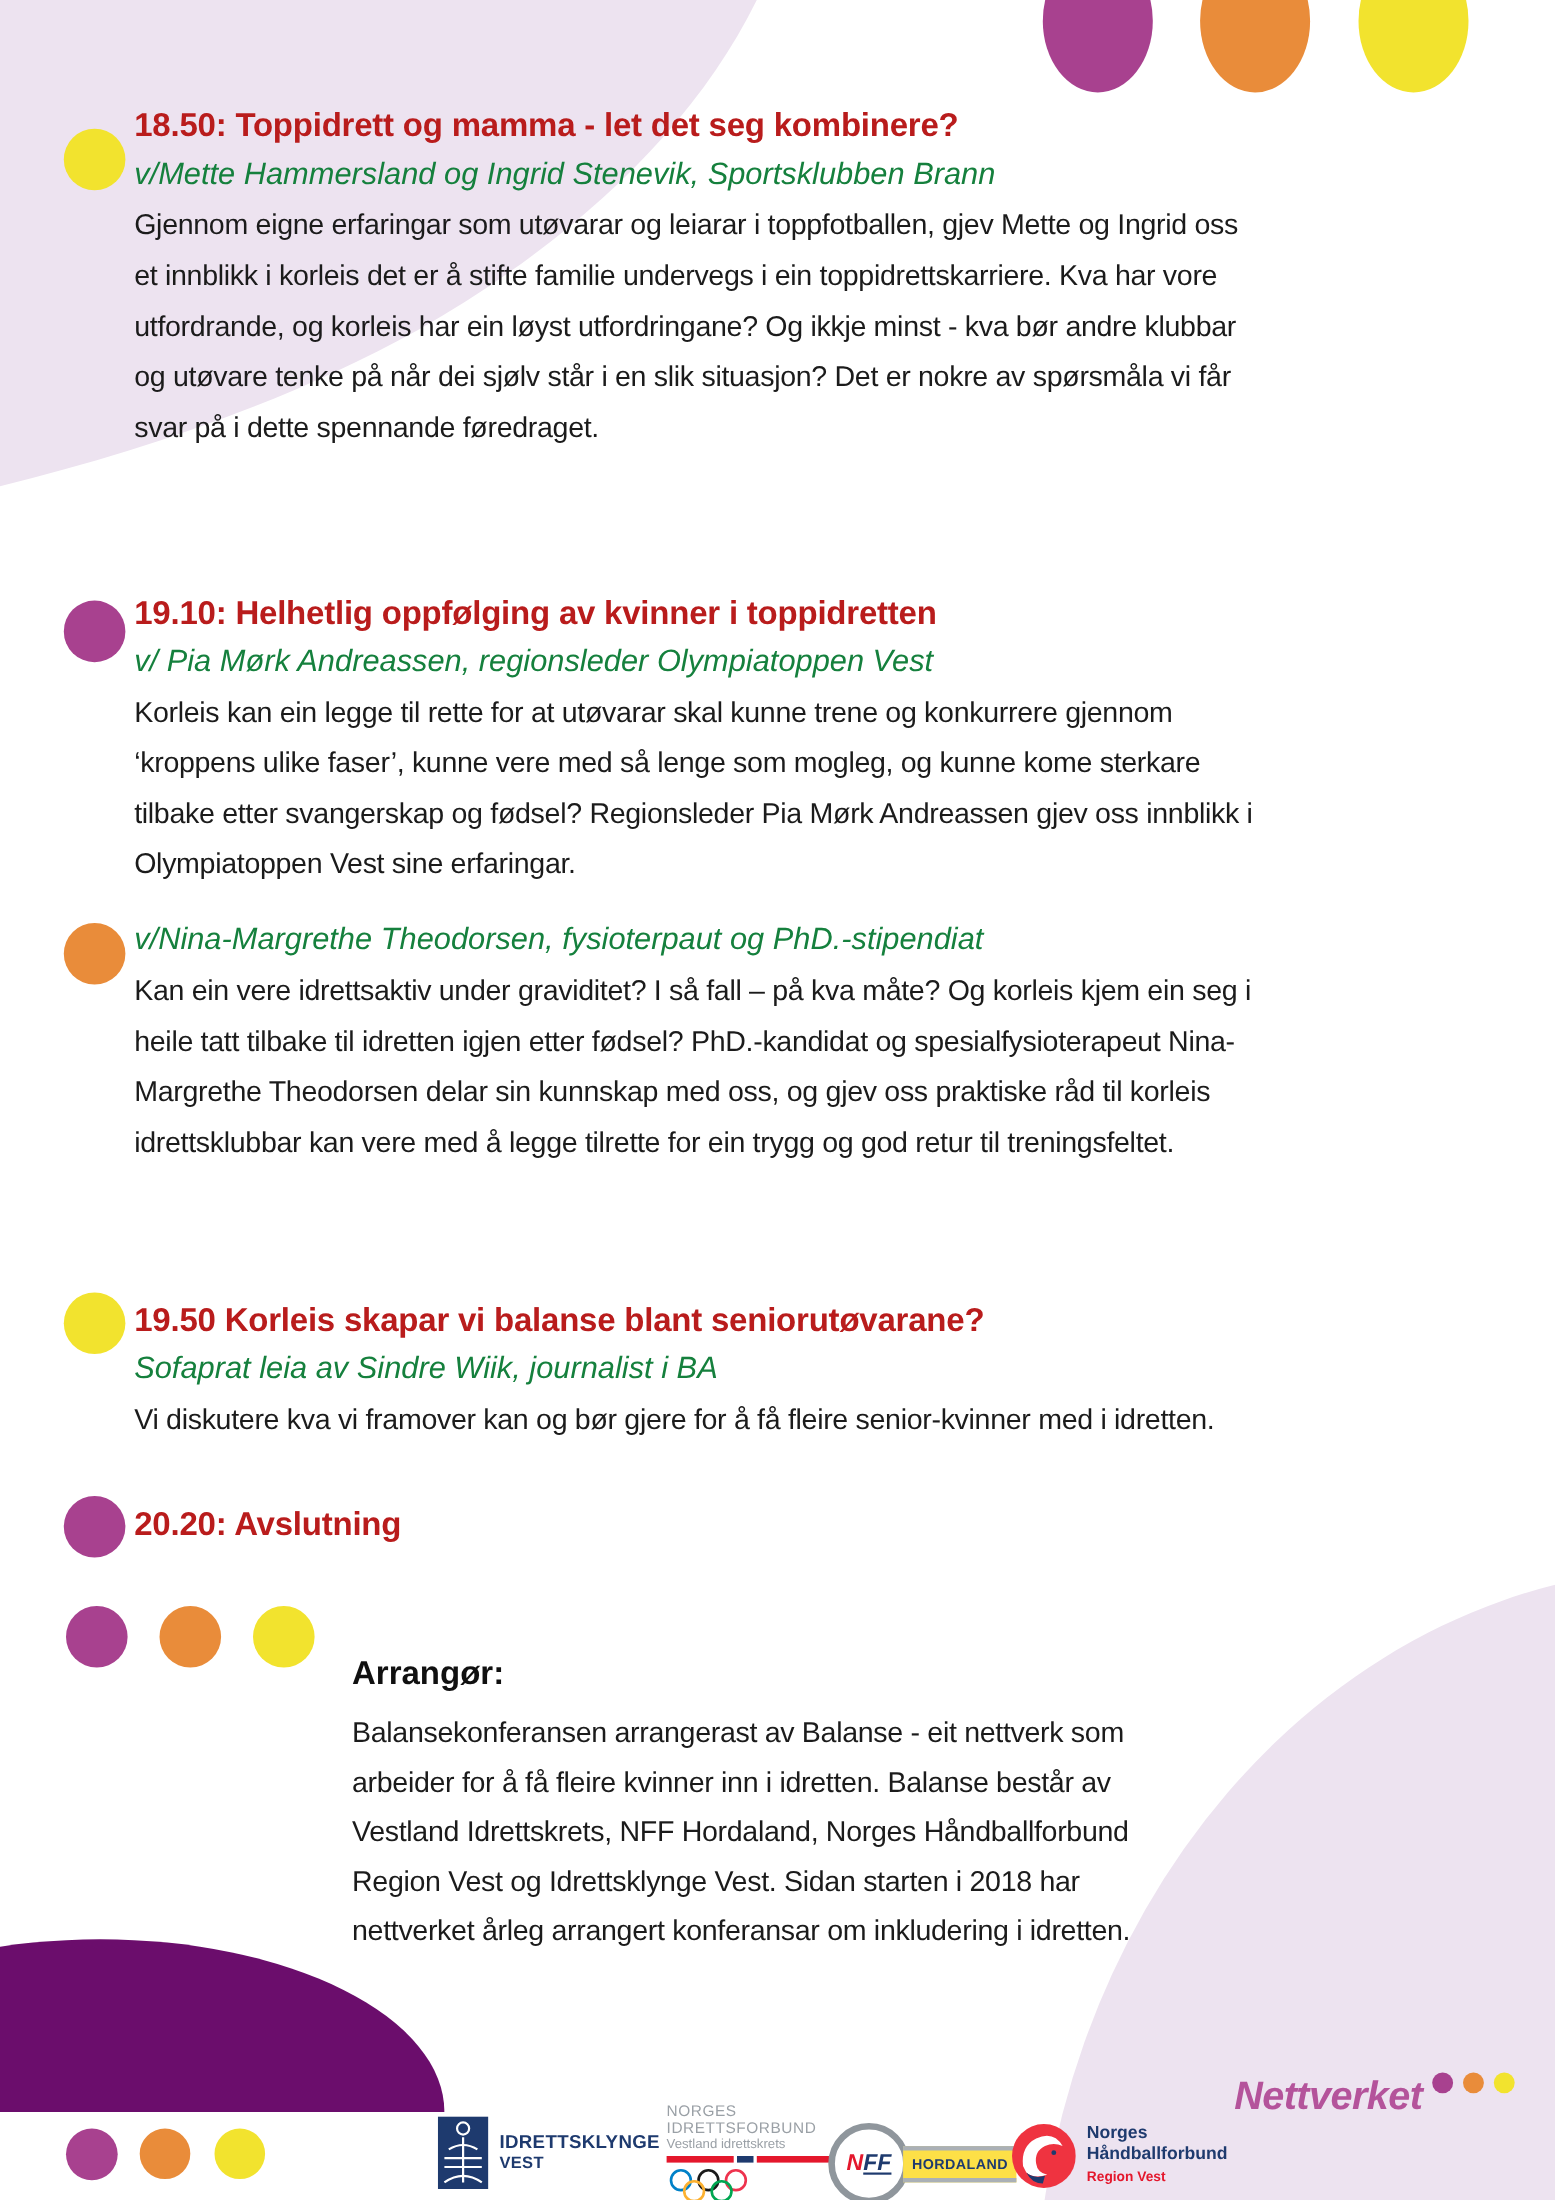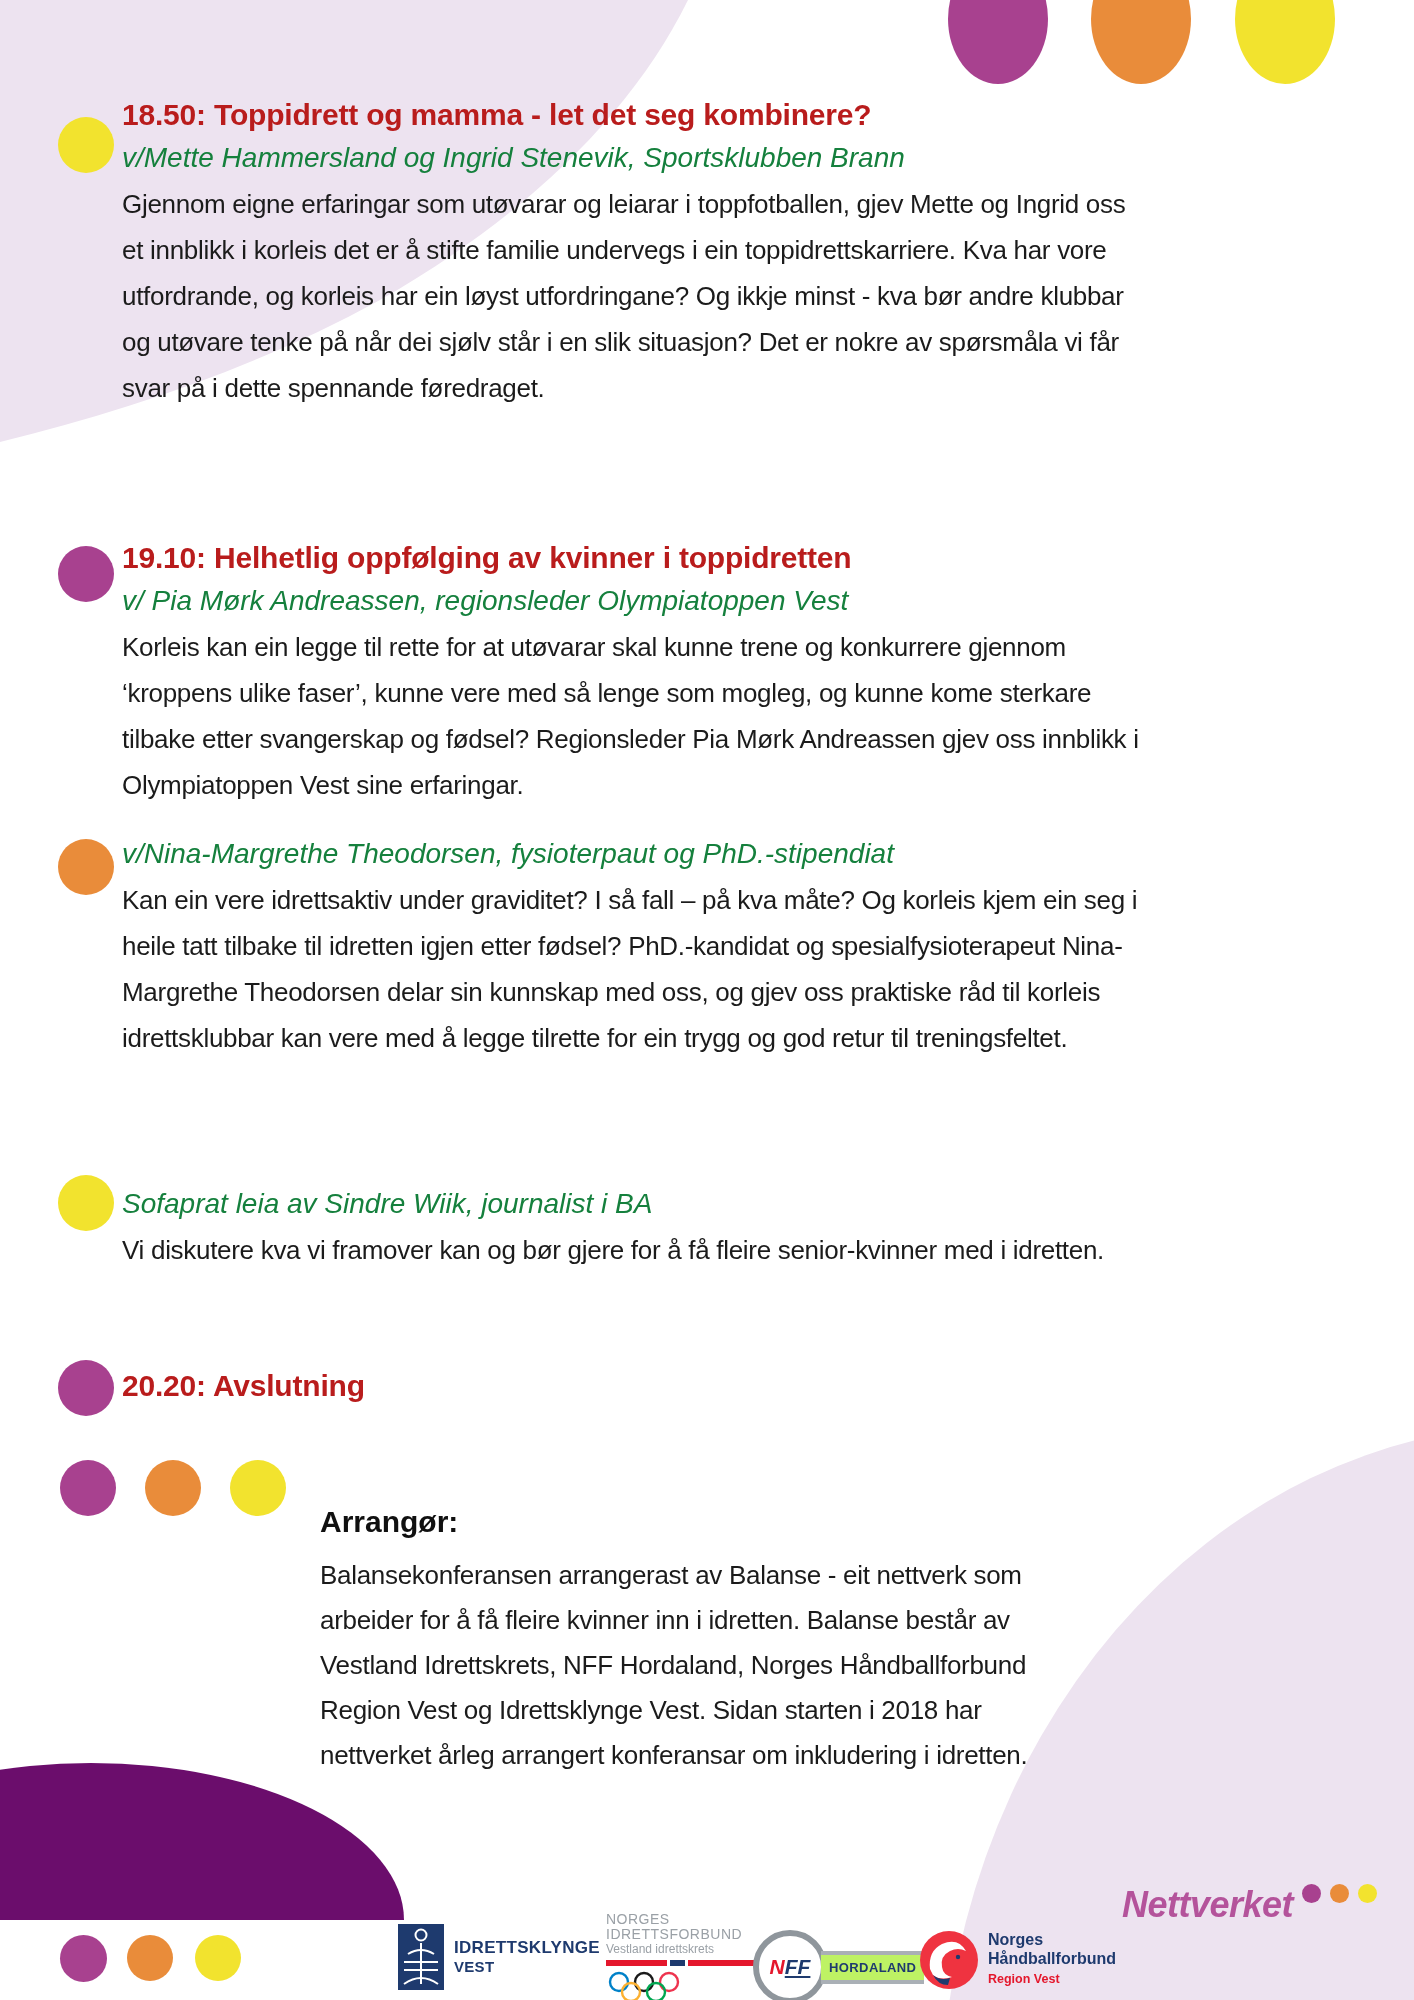--- a/index.html
+++ b/index.html
@@ -35,21 +35,21 @@
   .nif{display:block;}
   .nif .g1{font-size:14px; line-height:15px; color:var(--grey); letter-spacing:0.5px;}
   .nif .g2{font-size:12px; line-height:14px; color:var(--grey);}
   .nif-bar{display:flex; gap:3px; margin:4px 0 5px 0; width:172px;}
   .nif-bar i{display:block; height:6px;}
   .nff-circle{width:62px; height:62px; border-radius:50%; background:#fff;
               border:6px solid #8f969c; display:flex; align-items:center; justify-content:center;
               font-weight:700; font-style:italic; font-size:21px;}
   .nff-circle .n{color:var(--red);} .nff-circle .f{color:var(--navy);text-decoration:underline;}
   .nff-box{border-top:4px solid #aab0b6; border-bottom:4px solid #aab0b6; padding:5px 8px;
-           font-weight:700; font-size:13px; color:var(--navy); letter-spacing:0.4px; margin-left:-6px; background:#bef264;}
+           font-weight:700; font-size:13px; color:var(--navy); letter-spacing:0.4px; margin-left:-6px; background:#fde047;}
   .nhf-texts{font-weight:700; color:var(--navy); font-size:16px; line-height:19px;}
   .nhf-texts .rv{color:var(--red); font-size:12.5px; margin-top:2px;}
   .balanse{position:absolute; left:1122px; top:1884px;}
   .balanse .row1{display:flex; gap:9px;}
   .balanse .nett{font-size:36px; font-weight:700; font-style:italic; color:var(--brand_pink); letter-spacing:-0.5px;}
   .balanse .bdot{width:19px; height:19px; border-radius:50%; display:inline-block;}
   .balanse .bal{font-size:53px; font-weight:700; color:var(--brand_purple); letter-spacing:1px; line-height:54px;}
   .rings{display:block;}
 </style>
 </head>
@@ -89,20 +89,21 @@
     <span class="bullet" style="top: 8px; background: rgb(233, 140, 58);"></span>
     <div class="ptxt">
       <div class="speaker">v/Nina-Margrethe Theodorsen, fysioterpaut og PhD.-stipendiat</div>
       <p class="desc">Kan ein vere idrettsaktiv under graviditet? I så fall – på kva måte? Og korleis kjem ein seg i heile tatt tilbake til idretten igjen etter fødsel? PhD.-kandidat og spesialfysioterapeut Nina-Margrethe Theodorsen delar sin kunnskap med oss, og gjev oss praktiske råd til korleis idrettsklubbar kan vere med å legge tilrette for ein trygg og god retur til treningsfeltet.</p>
     </div>
   </section>
 
   <section class="prog" style="top:1181px">
     <span class="bullet" style="top: -6px; background: rgb(242, 227, 46);"></span>
     <div class="ptxt">
+      <h2 class="h">19.50 Korleis skapar vi balanse blant seniorutøvarane?</h2>
       <div class="speaker">Sofaprat leia av Sindre Wiik, journalist i BA</div>
       <p class="desc">Vi diskutere kva vi framover kan og bør gjere for å få fleire senior-kvinner med i idretten.</p>
     </div>
   </section>
 
   <section class="prog" style="top:1366px">
     <span class="bullet" style="top: -6px; background: rgb(168, 65, 143);"></span>
     <div class="ptxt">
       <h2 class="h">20.20: Avslutning</h2>
     </div>

